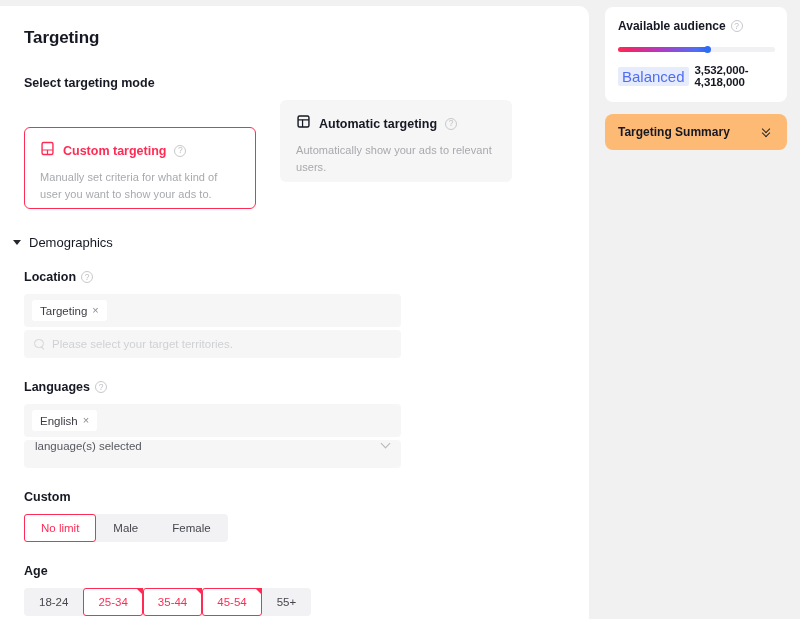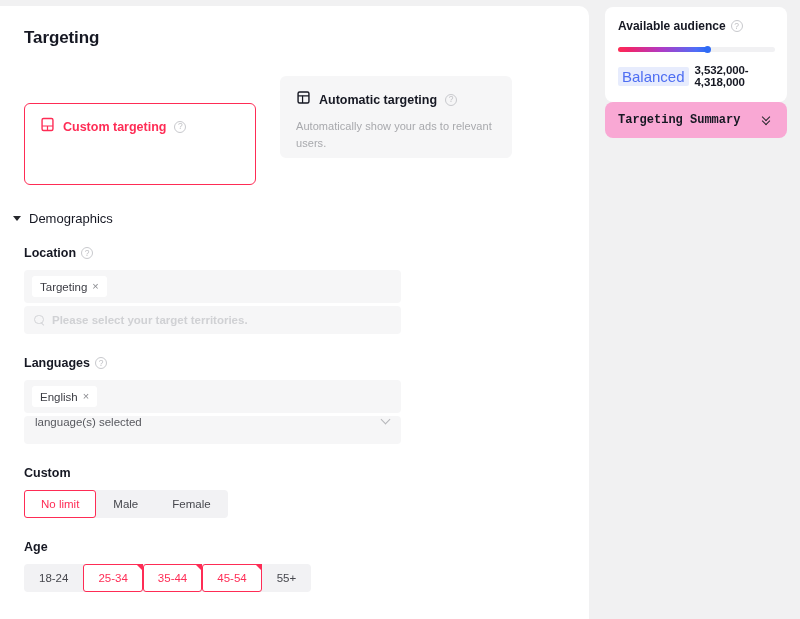--- a/index.html
+++ b/index.html
@@ -159,21 +159,20 @@
   .search-field {
     width: 377px;
     height: 28px;
     background: #f6f6f7;
     border-radius: 4px;
     display: flex;
     align-items: center;
     gap: 7px;
     padding: 0 10px;
     cursor: text;
-    font-weight: bold;
   }
   .search-icon-glyph {
     width: 11px; height: 11px;
     position: relative;
     flex: 0 0 auto;
   }
   .search-icon-glyph::before {
     content: "";
     position: absolute;
     left: 0; top: 0;
@@ -264,20 +263,21 @@
   
   .side-panel {
     position: absolute;
     left: 605px; top: 7px;
     width: 182px;
   }
   .side-card {
     background: #ffffff;
     border-radius: 8px;
     padding: 12px 13px 14px 13px;
+    margin-bottom: 12px;
   }
   .side-card-title {
     font-size: 12px;
     font-weight: bold;
     color: #161823;
     display: flex;
     align-items: center;
     gap: 5px;
   }
 
@@ -317,29 +317,28 @@
     border-radius: 2px;
   }
   .audience-range {
     font-size: 11.5px;
     font-weight: bold;
     color: #161823;
     letter-spacing: -0.1px;
   }
 
   .summary-card {
-    background: #f9a8d4;
+    background: #fdba74;
     border-radius: 8px;
     height: 36px;
     display: flex;
     align-items: center;
     justify-content: space-between;
     padding: 0 13px;
     cursor: pointer;
-    font-family: Liberation Mono, monospace;
   }
   .double-chevron {
     width: 12px; height: 12px;
     position: relative;
   }
   .double-chevron i {
     position: absolute;
     left: 1px;
     width: 6px; height: 6px;
     border-right: 1.4px solid #26272c;
@@ -351,35 +350,39 @@
 </style>
 </head>
 <body>
 
 <div class="app">
 
   <div class="main-panel">
 
     <div class="page-title">Targeting</div>
 
+    <div class="section-label">
+      <span>Select targeting mode</span>
+    </div>
 
     <div class="mode-row">
 
       <div class="mode-card selected">
         <div class="mode-head">
           <span>
             <svg width="15" height="15" viewBox="0 0 16 16">
               <rect x="2.2" y="1.6" width="11.6" height="12.8" rx="1.6" fill="none" stroke="#fe2c55" stroke-width="1.5"></rect>
               <line x1="2.2" y1="9.6" x2="13.8" y2="9.6" stroke="#fe2c55" stroke-width="1.3"></line>
               <line x1="8" y1="9.6" x2="8" y2="14.4" stroke="#fe2c55" stroke-width="1.3"></line>
             </svg>
           </span>
           <span class="mode-name">Custom targeting</span>
           <span class="help-icon">?</span>
         </div>
+        <div class="mode-desc">Manually set criteria for what kind of user you want to show your ads to.</div>
       </div>
 
       <div class="mode-card unselected">
         <div class="mode-head">
           <span>
             <svg width="15" height="15" viewBox="0 0 16 16">
               <rect x="2.2" y="2.2" width="11.6" height="11.6" rx="1.6" fill="none" stroke="#161823" stroke-width="1.5"></rect>
               <line x1="2.2" y1="6.2" x2="13.8" y2="6.2" stroke="#161823" stroke-width="1.3"></line>
               <line x1="7" y1="6.2" x2="7" y2="13.8" stroke="#161823" stroke-width="1.3"></line>
             </svg>

